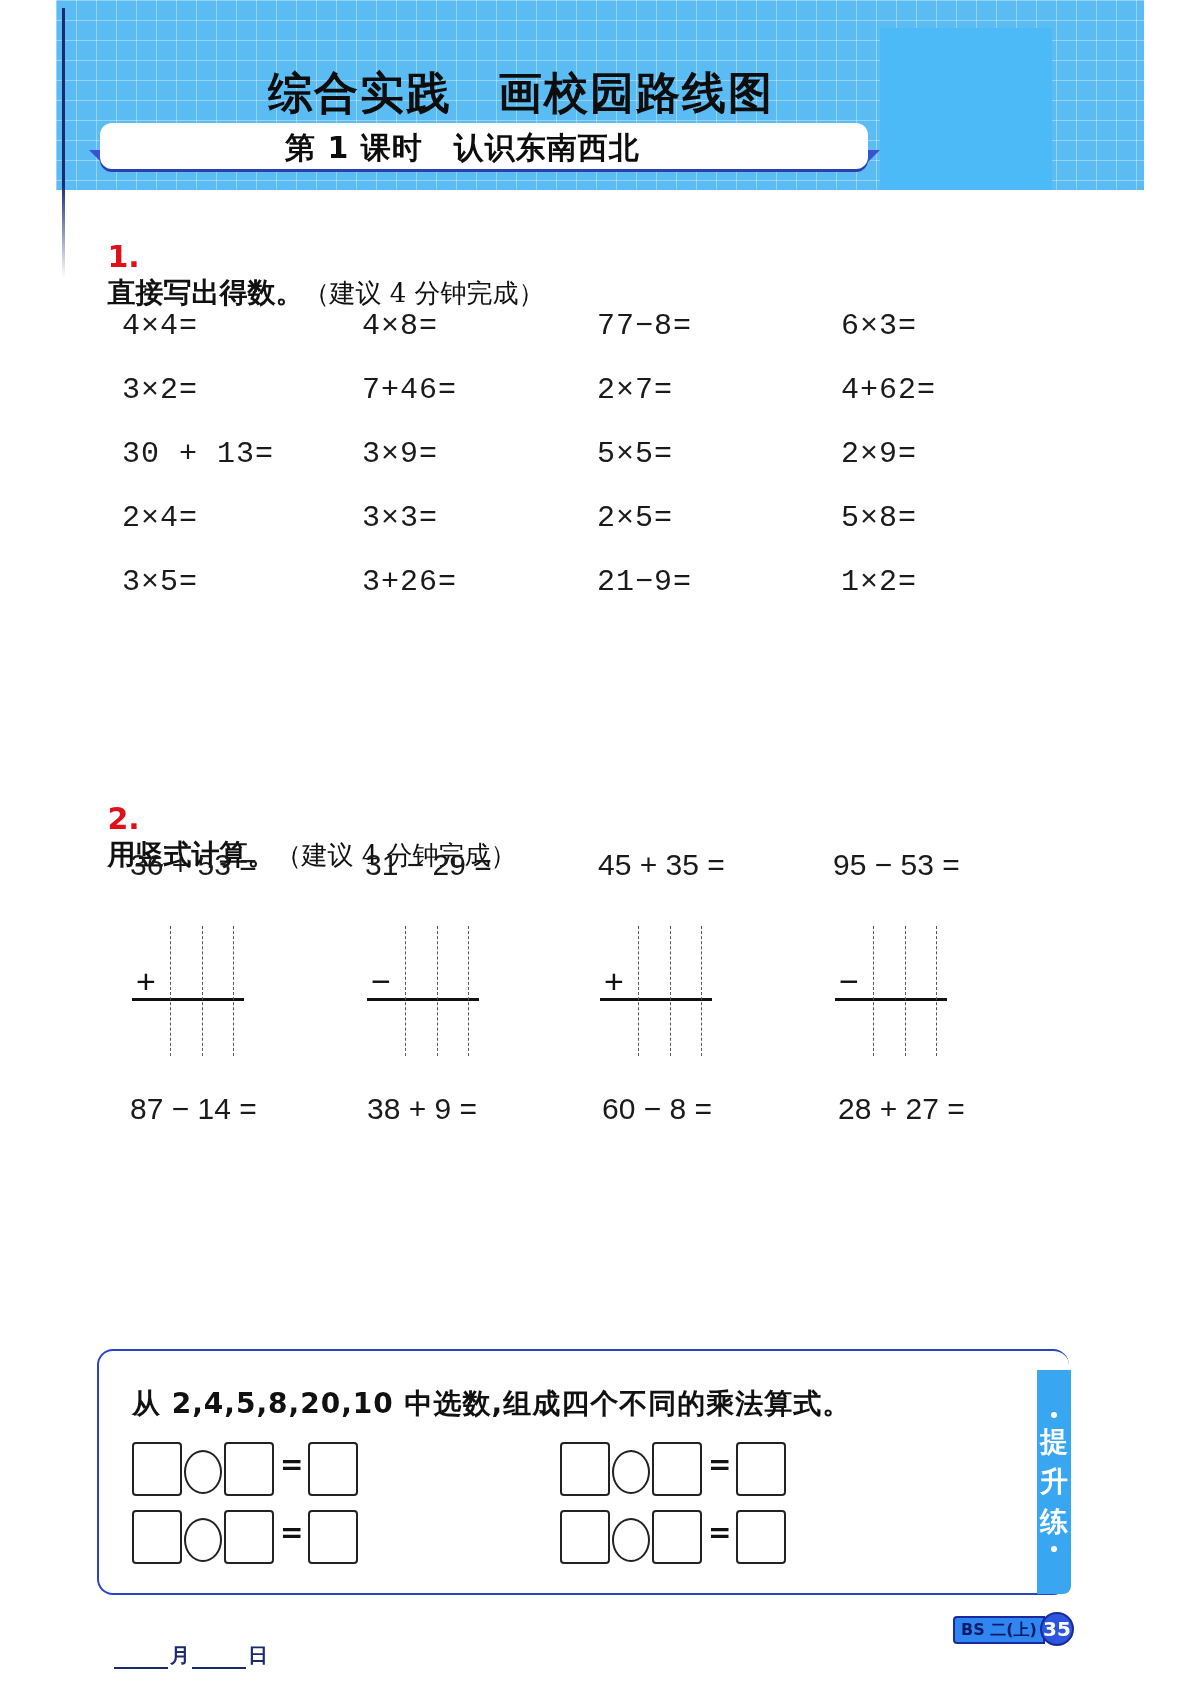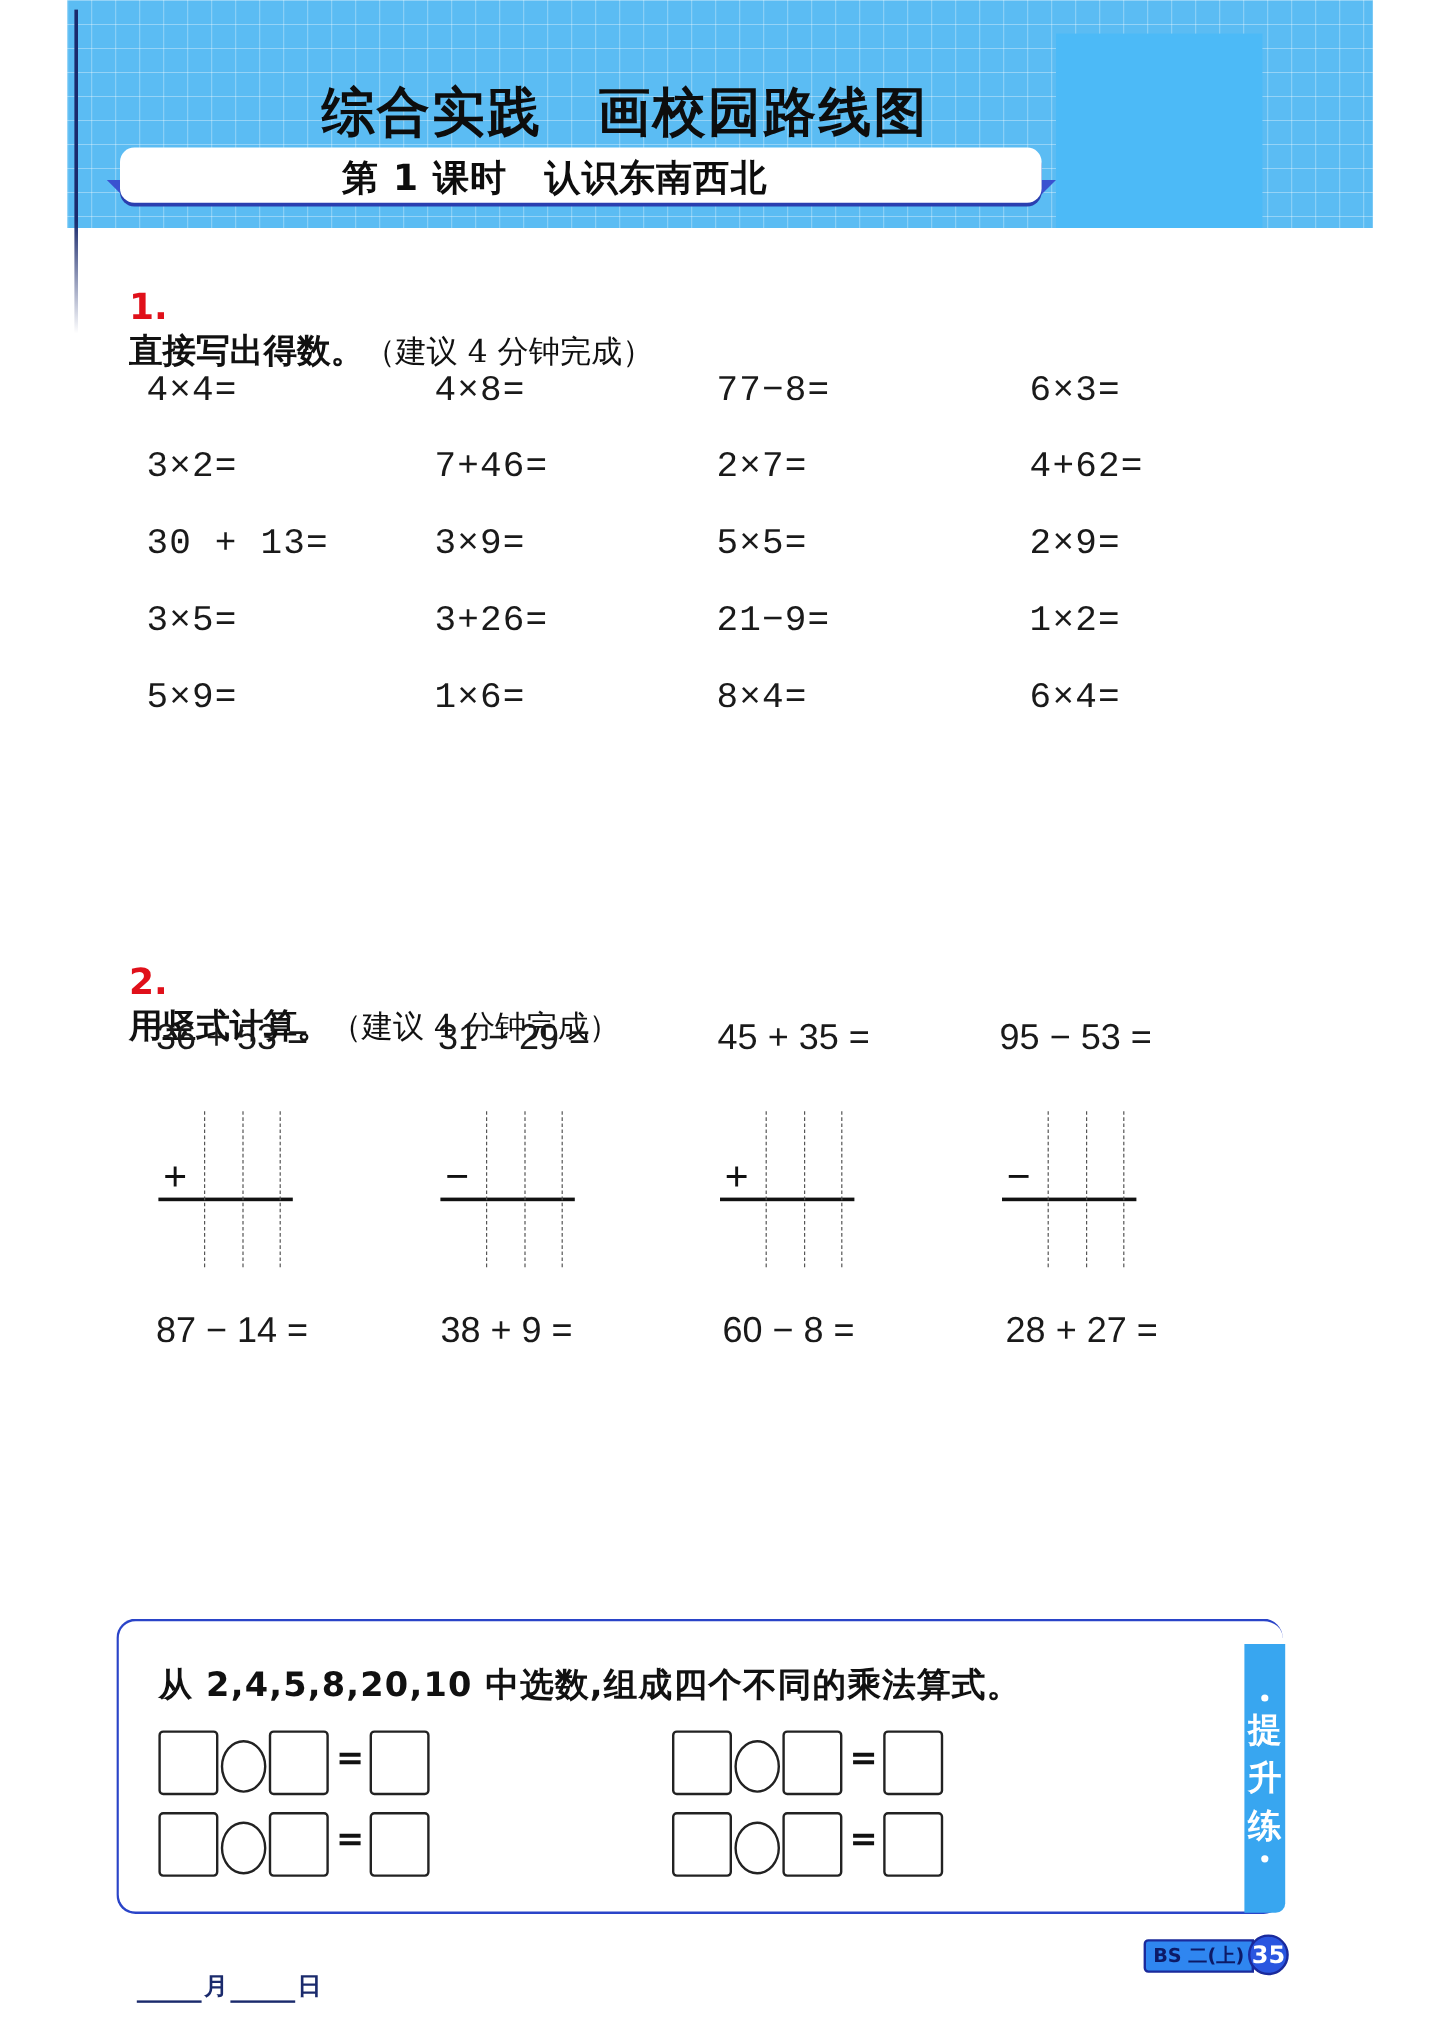--- a/index.html
+++ b/index.html
@@ -30,21 +30,21 @@
   
   .sec-head { position:absolute; font-size:28px; font-weight:bold; color:#111; white-space:pre; }
   .sec-num { color:#e0101a; font-weight:bold; font-size:30px; }
   .sec-note { font-family:"DejaVu Serif","Liberation Serif",serif; font-weight:normal; font-size:26px; }
 
   
   .grid1 { position:absolute; left:122px; top:268px; width:840px; }
   .row { position:relative; height:64px; }
   .cell { position:absolute; top:0; font-size:30px; font-family:Liberation Mono, monospace;
           color:#1a1a1a; letter-spacing:1px; white-space:pre;margin-top:41px; }
-  .c0 { left:0; } .c1 { left:240px; } .c2 { left:475px; } .c3 { left:736px; }
+  .c0 { left:0; } .c1 { left:240px; } .c2 { left:475px; } .c3 { left:719px; }
 
   
   .vc-row { position:absolute; left:130px; width:840px; }
   .vc-problem { position:absolute; font-size:30px; font-family:"Liberation Sans",sans-serif;
           color:#1a1a1a; white-space:pre; }
   .vc-frame { position:absolute; width:120px; height:130px; }
   .vc-sign { position:absolute; left:4px; top:36px; font-size:34px; font-family:"Liberation Sans",sans-serif; color:#111; }
   .vc-line { position:absolute; left:0; top:72px; width:112px; height:3px; background:#111; }
   .vc-dash { position:absolute; top:0; width:0; height:130px; border-left:1.5px dashed #555; }
 
@@ -103,30 +103,30 @@
     <span class="cell c2">2×7=</span>
     <span class="cell c3">4+62=</span>
   </div>
   <div class="row">
     <span class="cell c0">30 + 13=</span>
     <span class="cell c1">3×9=</span>
     <span class="cell c2">5×5=</span>
     <span class="cell c3">2×9=</span>
   </div>
   <div class="row">
+    <span class="cell c0">2×4=</span>
+    <span class="cell c1">3×3=</span>
+    <span class="cell c2">2×5=</span>
+    <span class="cell c3">5×8=</span>
+  </div>
+  <div class="row">
     <span class="cell c0">3×5=</span>
     <span class="cell c1">3+26=</span>
     <span class="cell c2">21−9=</span>
     <span class="cell c3">1×2=</span>
-  </div>
-  <div class="row">
-    <span class="cell c0">5×9=</span>
-    <span class="cell c1">1×6=</span>
-    <span class="cell c2">8×4=</span>
-    <span class="cell c3">6×4=</span>
   </div>
 </div>
 
 <div class="sec-head" style="left:88px; top:768px;">
   <span class="sec-num">2.</span>
   <span>用竖式计算。</span><span class="sec-note">（建议 4 分钟完成）</span>
 </div>
 
 <div class="vc-row" style="top:848px;">
   <span class="vc-problem" style="left:0;">36 + 53 =</span>

